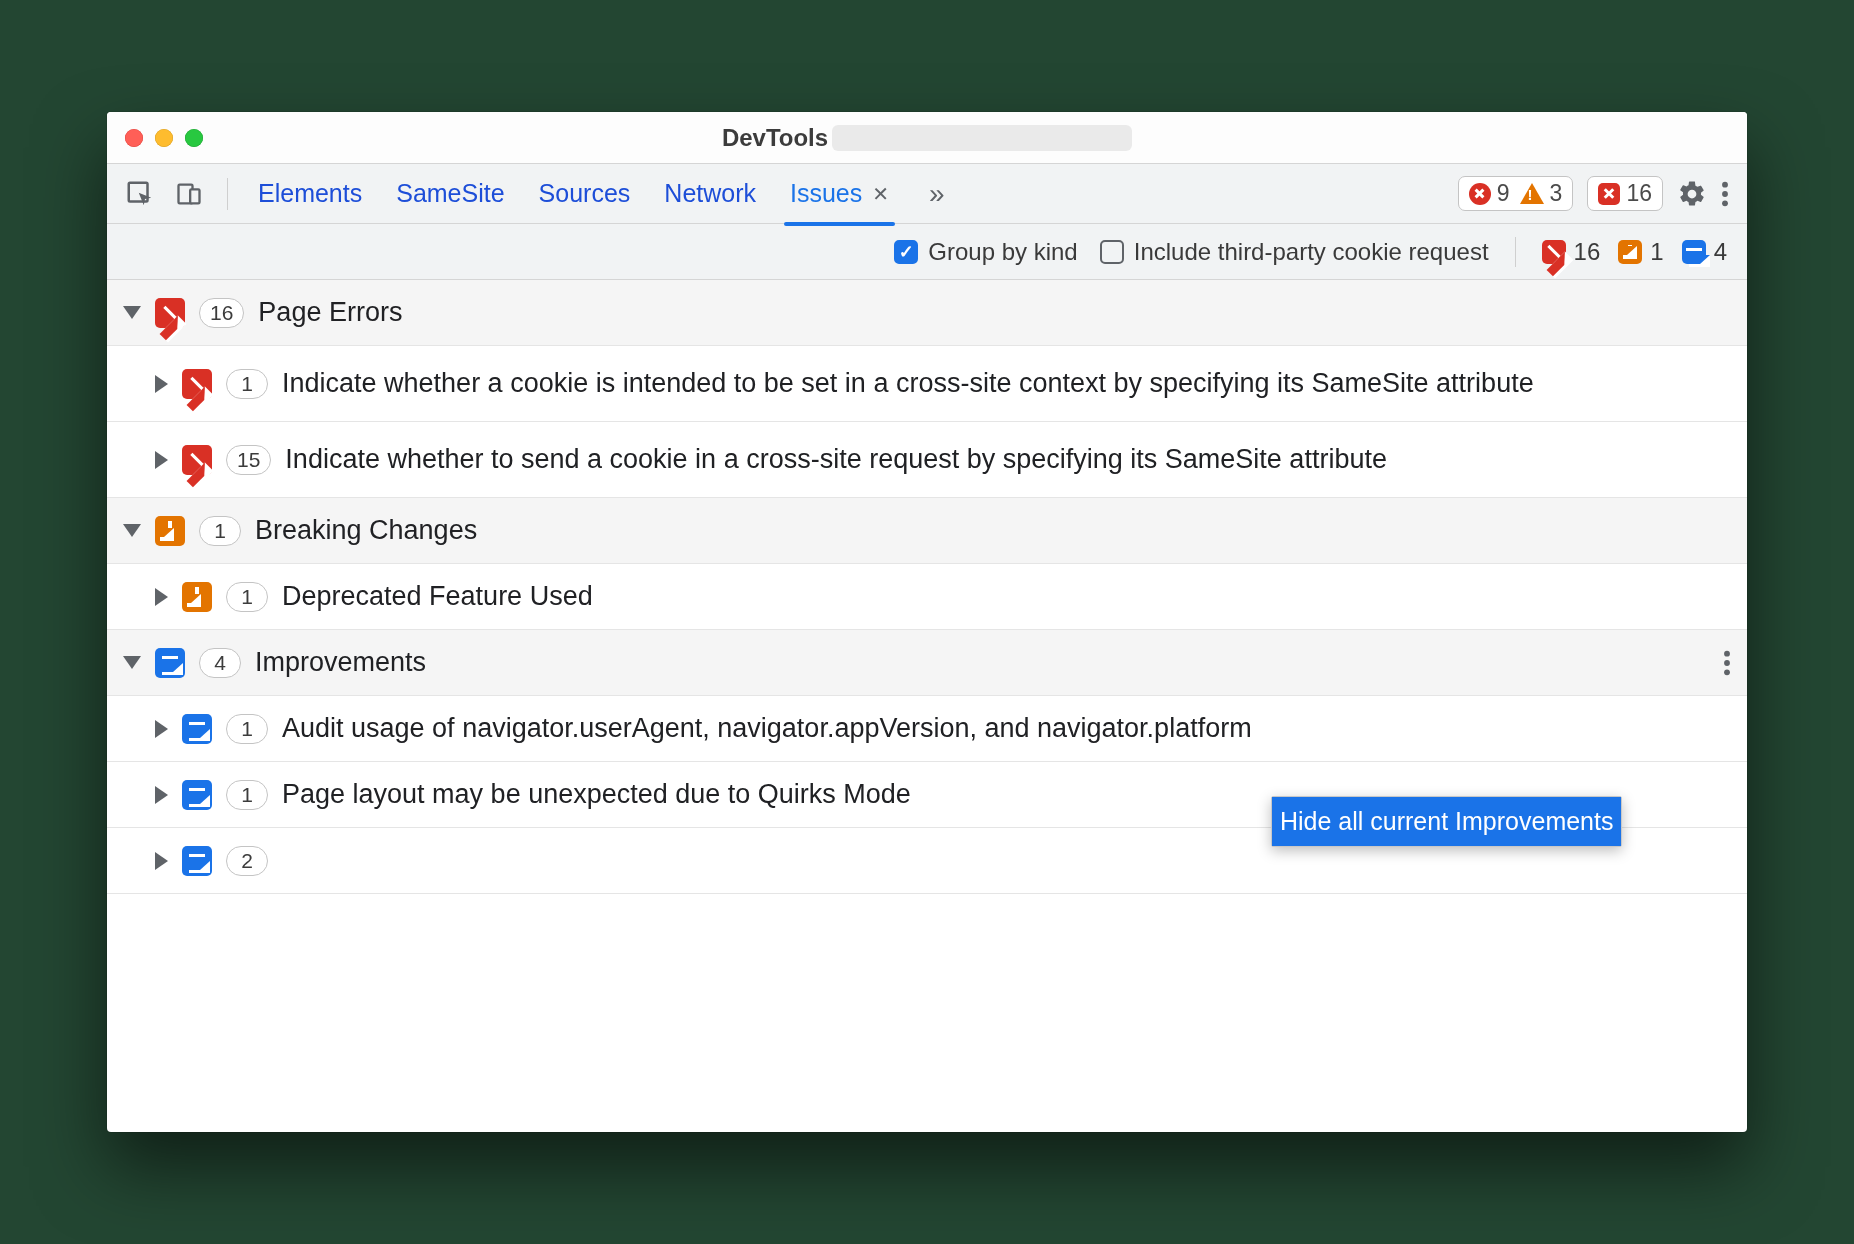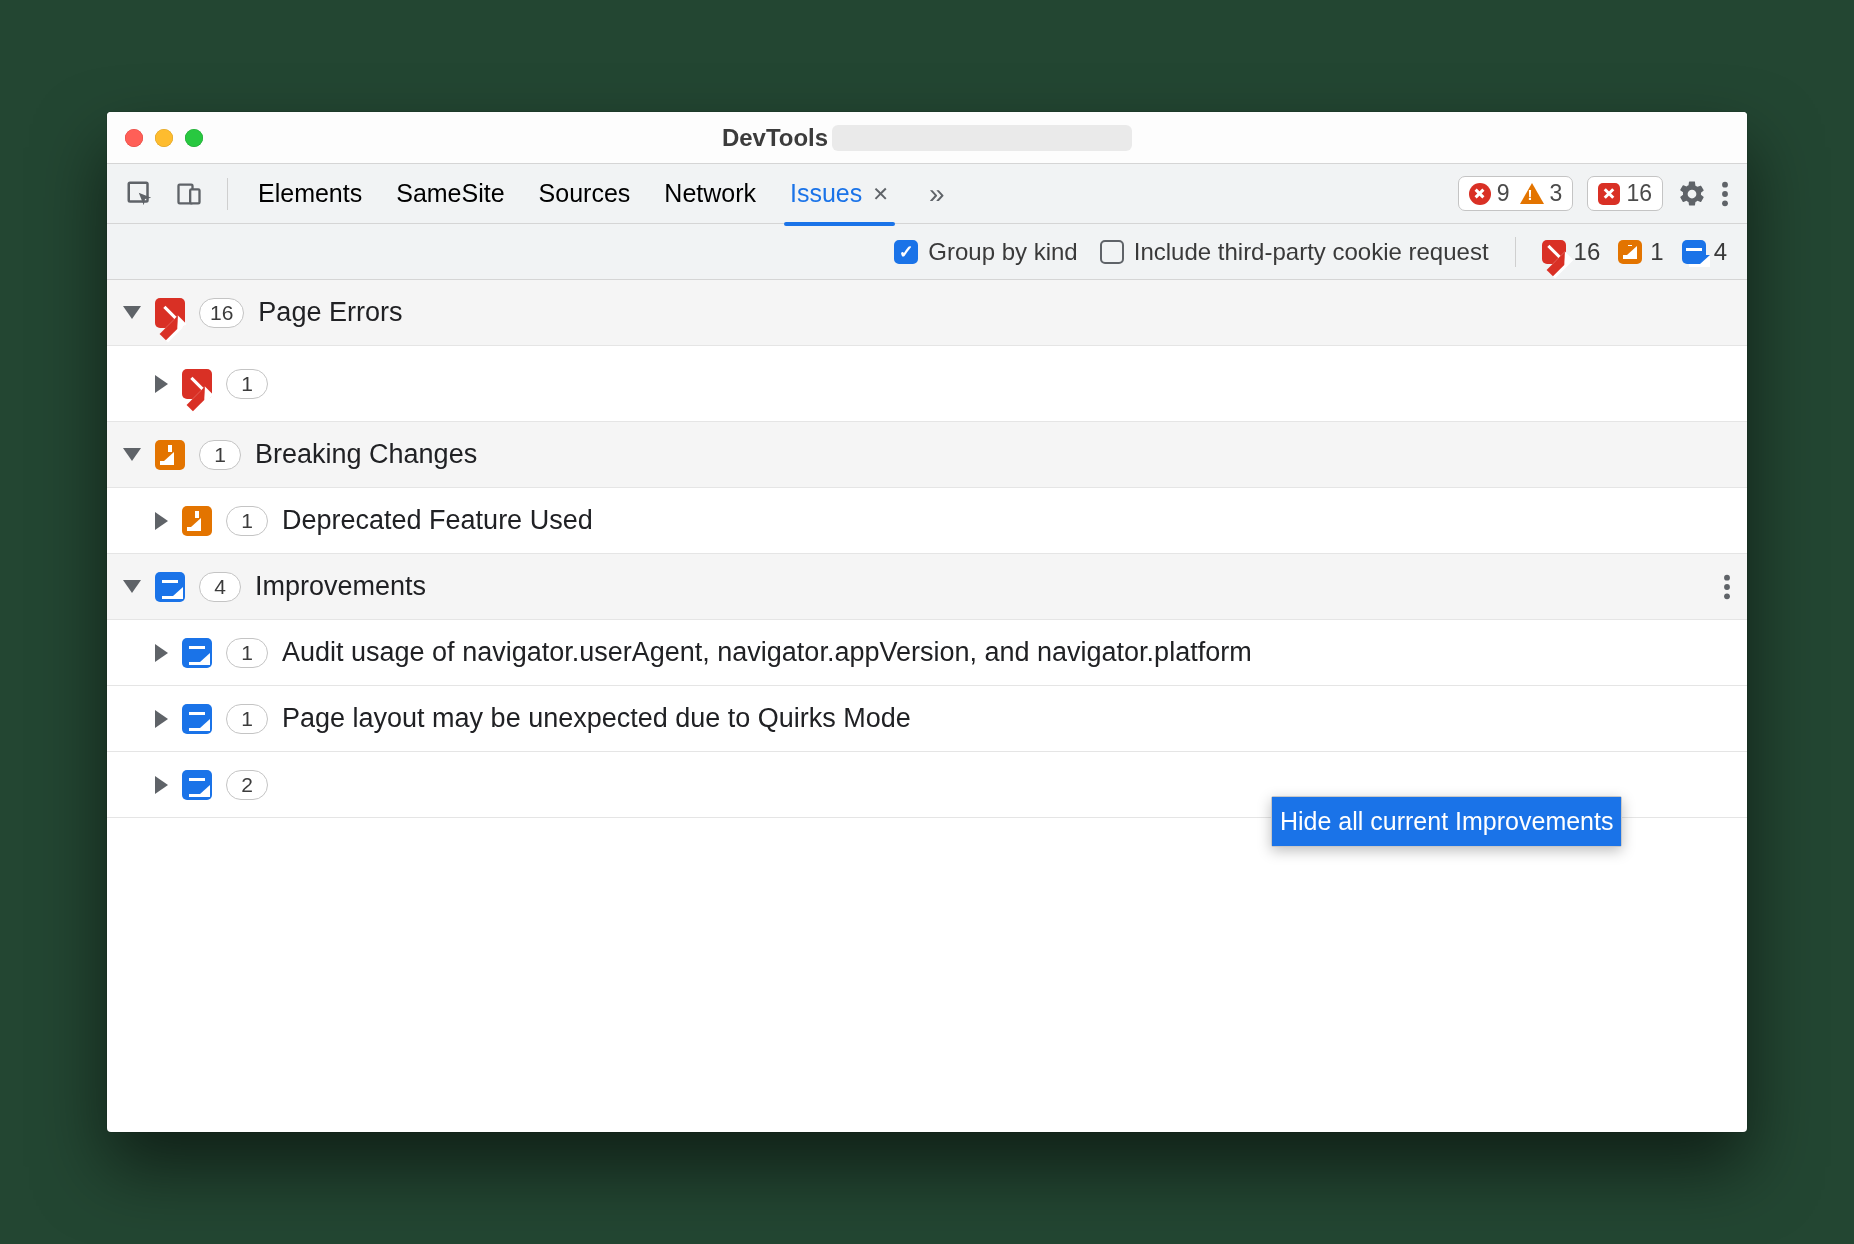--- a/index.html
+++ b/index.html
@@ -61,21 +61,21 @@
   
   .toolbar{
     height:60px;background:var(--toolbar);
     display:flex;align-items:center;
     padding:0 18px;gap:20px;
     border-bottom:1px solid var(--toolbar-border);
   }
   .tb-icon{color:#5f6368;display:flex;align-items:center;justify-content:center;}
   .vdiv{width:1px;height:32px;background:#cfcfcf;margin:0 4px;}
   .tabs{display:flex;gap:34px;align-items:center;margin-left:6px;}
-  .tab{color:#000000;font-size:25px;cursor:default;}
+  .tab{color:#1d4ed8;font-size:25px;cursor:default;}
   .tab.active{
     color:#1a73e8;
     position:relative;
     display:flex;align-items:center;gap:10px;
   }
   .tab.active::after{
     content:"";position:absolute;left:-6px;right:-6px;bottom:-18px;height:4px;background:#1a73e8;border-radius:2px;
   }
   .tab .close{color:#5f6368;font-size:20px;}
   .more-tabs{color:#5f6368;font-size:28px;margin-left:6px;}
@@ -284,20 +284,27 @@
     <div class="group-header">
       <span class="caret down"></span>
       <span class="sq-icon sq-red ico-x"></span>
       <span class="badge">16</span>
       <span>Page Errors</span>
     </div>
     <div class="issue-row">
       <span class="caret right"></span>
       <span class="sq-icon sq-red ico-x"></span>
       <span class="badge">1</span>
+      <span class="issue-text">Indicate whether a cookie is intended to be set in a cross-site context by specifying its SameSite attribute</span>
+    </div>
+    <div class="issue-row">
+      <span class="caret right"></span>
+      <span class="sq-icon sq-red ico-x"></span>
+      <span class="badge">15</span>
+      <span class="issue-text">Indicate whether to send a cookie in a cross-site request by specifying its SameSite attribute</span>
     </div>
 
     <div class="group-header">
       <span class="caret down"></span>
       <span class="sq-icon sq-orange ico-bang"></span>
       <span class="badge">1</span>
       <span>Breaking Changes</span>
     </div>
     <div class="issue-row" style="min-height:66px;">
       <span class="caret right"></span>

